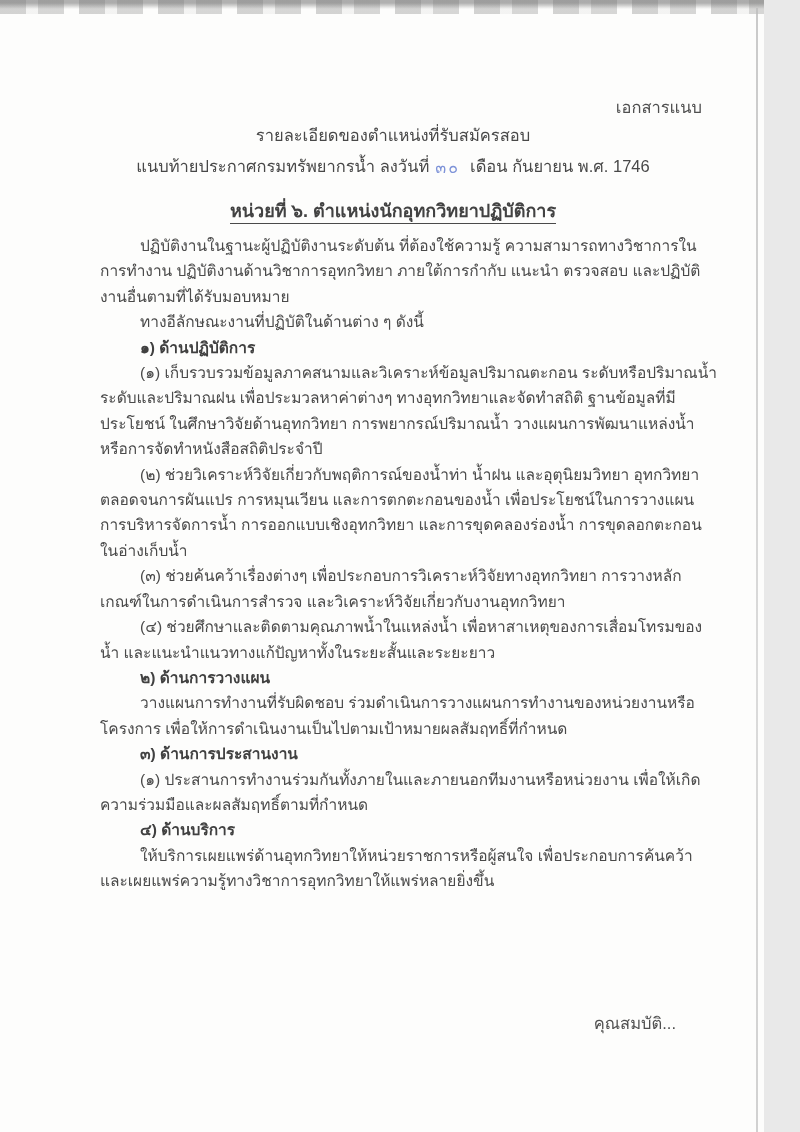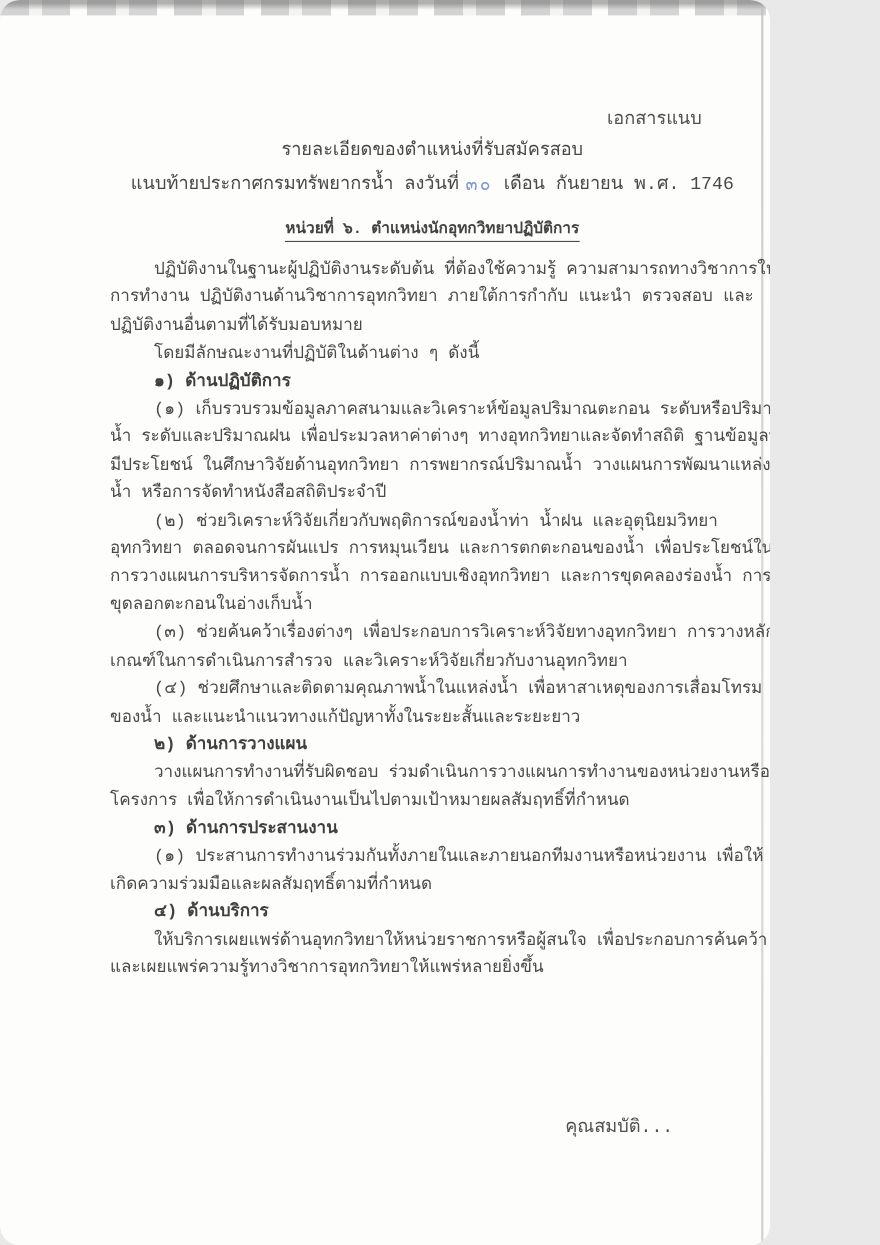--- a/index.html
+++ b/index.html
@@ -1,23 +1,22 @@
 <!DOCTYPE html>
 <html lang="th"><head>
 <meta charset="utf-8">
 <style>
   html,body{margin:0;padding:0;background:#e9e9e9;}
   .page{
     position:relative;
-    width:700px;height:1132px;
+    width:764px;height:1132px;
     background:#fdfdfc;
     overflow:hidden;
-    font-family:Liberation Mono, monospace;
+    font-family:Liberation Sans, sans-serif;
     color:#4a4a4a;
-    border-radius:18px;
   }
   
   .scan-band{
     position:absolute;top:0;left:0;width:100%;height:14px;
     background:
       linear-gradient(to bottom, rgba(90,90,90,0.55) 0 3px, rgba(120,120,120,0.0) 9px),
       repeating-linear-gradient(90deg,
         rgba(110,110,110,0.35) 0 26px,
         rgba(160,160,160,0.12) 26px 38px,
         rgba(100,100,100,0.30) 38px 64px,
@@ -44,21 +43,21 @@
   }
   .handwritten{
     color:#7e93d8;
     font-size:16px;
     padding:0 10px 0 6px;
     letter-spacing:2px;
     position:relative;top:1px;
   }
   .unit-heading{
     position:absolute;top:196px;left:0;width:786px;
-    text-align:center;font-size:14px;font-weight:bold;color:#424242;
+    text-align:center;font-size:18px;font-weight:bold;color:#424242;
   }
   .unit-heading .underline{
     border-bottom:1.6px solid #4a4a4a;
     padding-bottom:2px;
   }
   .body{
     position:absolute;top:233px;left:100px;width:618px;
     font-size:15.5px;line-height:25.4px;color:#4a4a4a;
     text-align:left;
   }
@@ -82,21 +81,21 @@
 
   <div class="title-1">รายละเอียดของตำแหน่งที่รับสมัครสอบ</div>
 
   <div class="title-2"><span>แนบท้ายประกาศกรมทรัพยากรน้ำ ลงวันที่</span><span class="handwritten">๓๐</span><span>เดือน กันยายน พ.ศ. 1746</span></div>
 
   <div class="unit-heading"><span class="underline">หน่วยที่ ๖. ตำแหน่งนักอุทกวิทยาปฏิบัติการ</span></div>
 
   <div class="body">
 
     <p>ปฏิบัติงานในฐานะผู้ปฏิบัติงานระดับต้น ที่ต้องใช้ความรู้ ความสามารถทางวิชาการในการทำงาน ปฏิบัติงานด้านวิชาการอุทกวิทยา ภายใต้การกำกับ แนะนำ ตรวจสอบ และปฏิบัติงานอื่นตามที่ได้รับมอบหมาย</p>
-    <p>โดยมีลักษณะงานที่ปฏิบัติในด้านต่าง ๆ ดังนี้</p>
+    <p>ทางอีลักษณะงานที่ปฏิบัติในด้านต่าง ๆ ดังนี้</p>
 
     <div class="grp-heading">๑) ด้านปฏิบัติการ</div>
     <p>(๑) เก็บรวบรวมข้อมูลภาคสนามและวิเคราะห์ข้อมูลปริมาณตะกอน ระดับหรือปริมาณน้ำ ระดับและปริมาณฝน เพื่อประมวลหาค่าต่างๆ ทางอุทกวิทยาและจัดทำสถิติ ฐานข้อมูลที่มีประโยชน์ ในศึกษาวิจัยด้านอุทกวิทยา การพยากรณ์ปริมาณน้ำ วางแผนการพัฒนาแหล่งน้ำ หรือการจัดทำหนังสือสถิติประจำปี</p>
     <p>(๒) ช่วยวิเคราะห์วิจัยเกี่ยวกับพฤติการณ์ของน้ำท่า น้ำฝน และอุตุนิยมวิทยา อุทกวิทยา ตลอดจนการผันแปร การหมุนเวียน และการตกตะกอนของน้ำ เพื่อประโยชน์ในการวางแผนการบริหารจัดการน้ำ การออกแบบเชิงอุทกวิทยา และการขุดคลองร่องน้ำ การขุดลอกตะกอนในอ่างเก็บน้ำ</p>
     <p>(๓) ช่วยค้นคว้าเรื่องต่างๆ เพื่อประกอบการวิเคราะห์วิจัยทางอุทกวิทยา การวางหลักเกณฑ์ในการดำเนินการสำรวจ และวิเคราะห์วิจัยเกี่ยวกับงานอุทกวิทยา</p>
     <p>(๔) ช่วยศึกษาและติดตามคุณภาพน้ำในแหล่งน้ำ เพื่อหาสาเหตุของการเสื่อมโทรมของน้ำ และแนะนำแนวทางแก้ปัญหาทั้งในระยะสั้นและระยะยาว</p>
 
     <div class="grp-heading">๒) ด้านการวางแผน</div>
     <p>วางแผนการทำงานที่รับผิดชอบ ร่วมดำเนินการวางแผนการทำงานของหน่วยงานหรือโครงการ เพื่อให้การดำเนินงานเป็นไปตามเป้าหมายผลสัมฤทธิ์ที่กำหนด</p>
 

